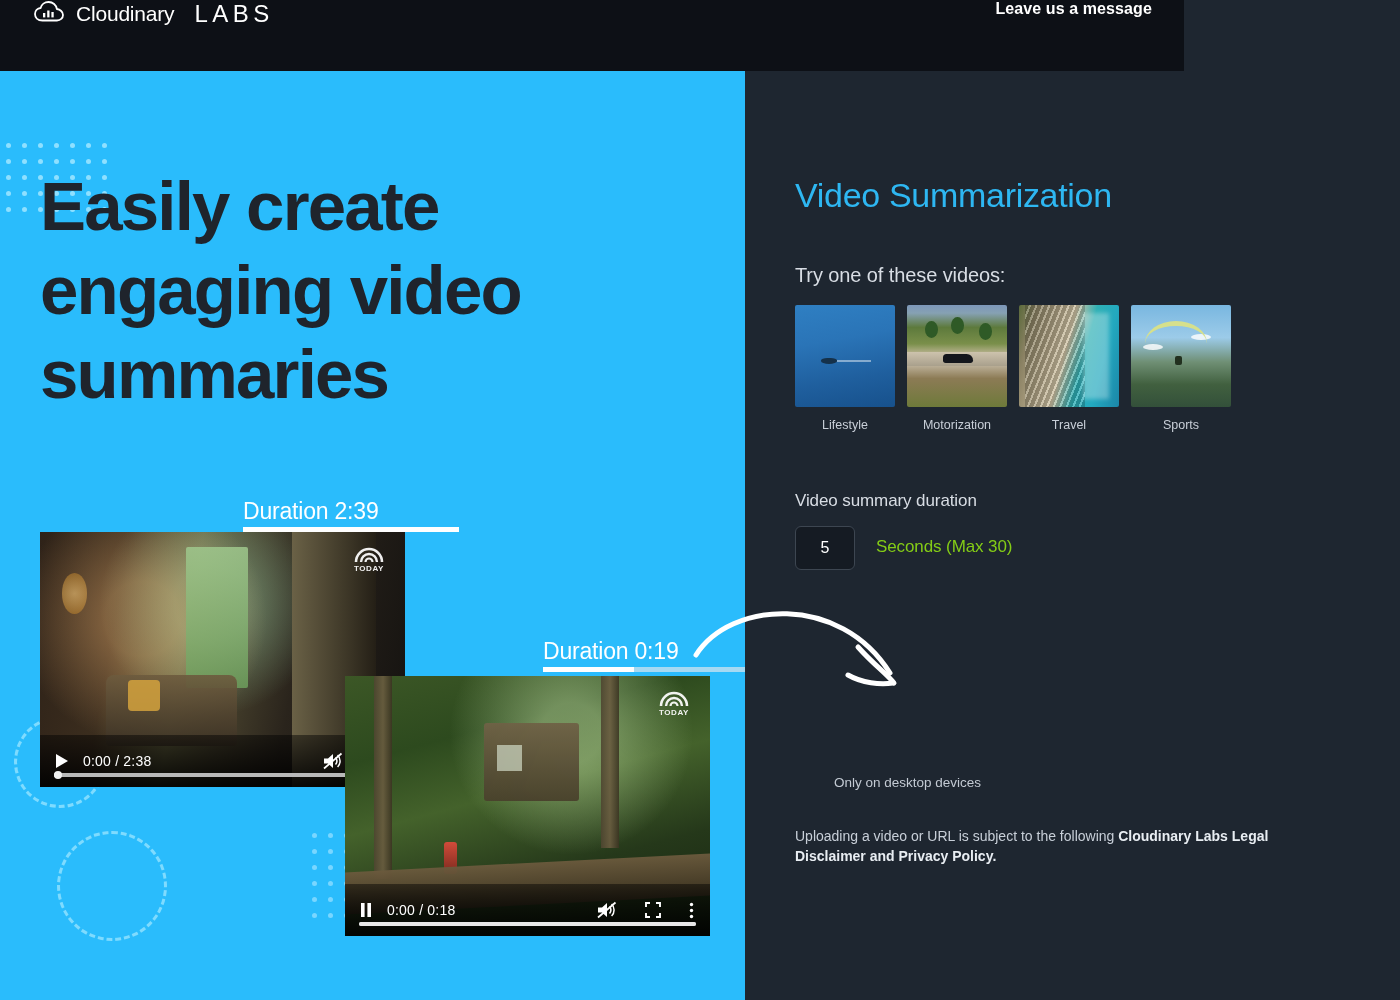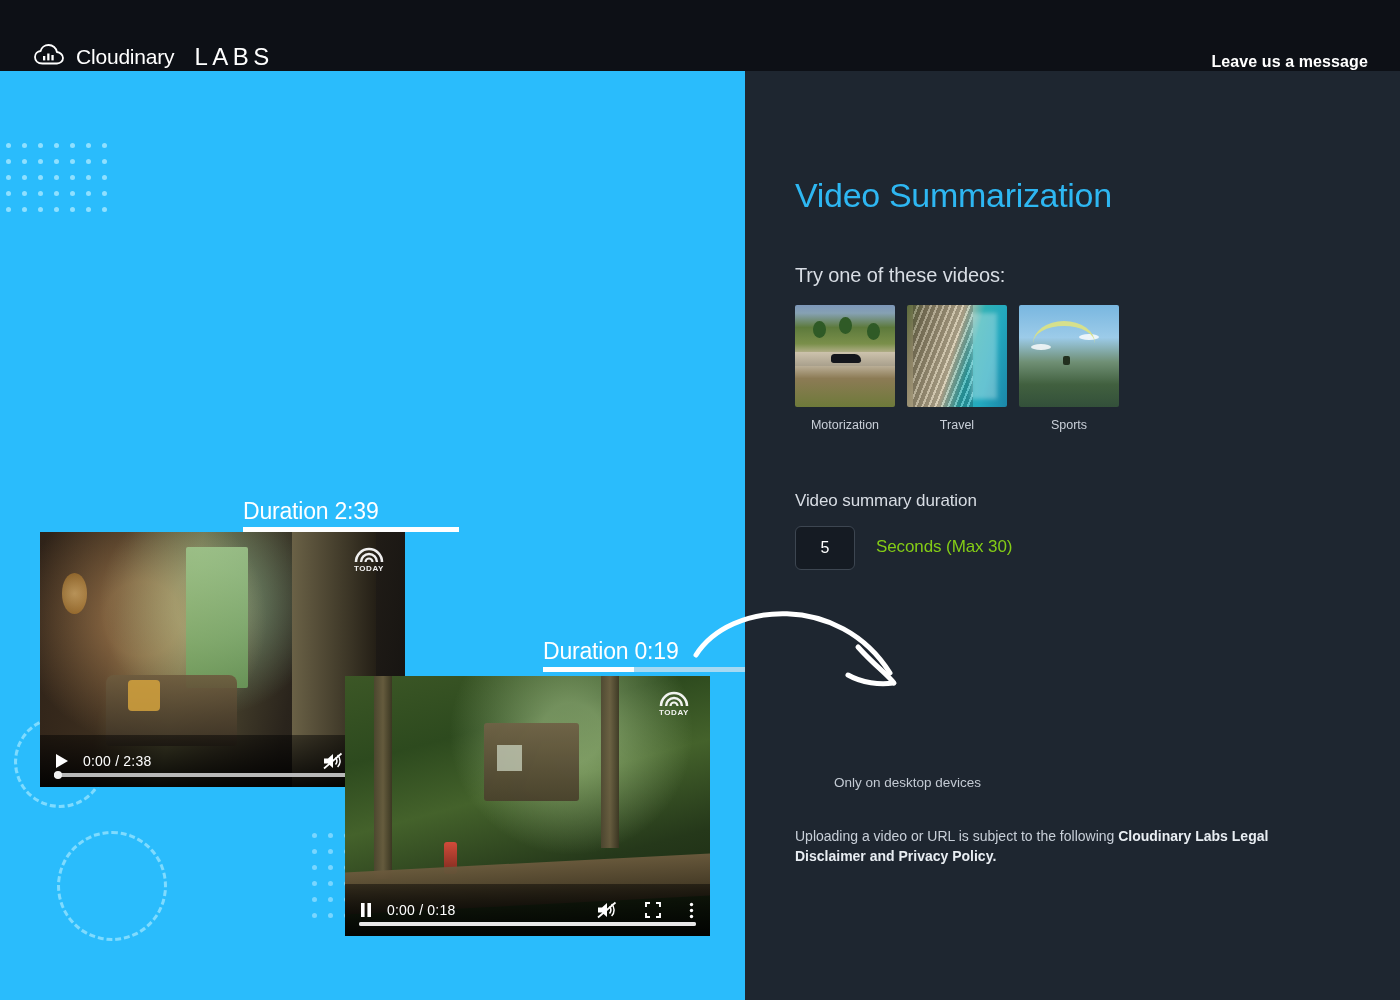--- a/index.html
+++ b/index.html
@@ -6,23 +6,23 @@
   html, body { width:1400px; height:1000px; }
   body {
     font-family: "Liberation Sans", sans-serif;
     background:#1e2630;
     overflow:hidden;
     position:relative;
   }
 
   
   .topbar{
-    position:absolute; left:0; top:0; width:1400px; height:71px;
+    position:absolute; left:0; top:0; width:1184px; height:71px;
     background:#0d1016;
-    display:flex; align-items:flex-end; justify-content:space-between;
+    display:flex; align-items:flex-start; justify-content:space-between;
     padding:0 32px 0 34px;
     z-index:40;
   }
   .brand{ display:flex; align-items:center; gap:12px; }
   .brand-name{
     color:#ffffff; font-size:21px; letter-spacing:-.2px; font-weight:500;
   }
   .brand-labs{
     color:#ffffff; font-size:24px; letter-spacing:4.5px; font-weight:300;
     margin-left:8px;
@@ -387,20 +387,21 @@
       <span style="left:16px;top:80px"></span>
       <span style="left:32px;top:80px"></span>
       <span style="left:48px;top:80px"></span>
       <span style="left:64px;top:80px"></span>
       <span style="left:80px;top:80px"></span>
     </div>
 
   <div class="dashcircle" style="left:14px; top:645px; width:92px; height:92px;"></div>
   <div class="dashcircle" style="left:57px; top:760px; width:110px; height:110px;"></div>
 
+  <h1 class="hero-h1">Easily create engaging video summaries</h1>
 
   <div class="dur-label" style="left:243px; top:427px;">Duration 2:39</div>
   <div class="dur-rule" style="left:243px; top:456px; width:216px; background:#ffffff;"></div>
 
   <div class="player" style="left:40px; top:461px; width:365px; height:255px;">
     <div class="frame scene1">
       <div class="lamp"></div>
       <div class="win"></div>
       <div class="curtain"></div>
       <div class="sofa"></div>
@@ -503,20 +504,29 @@
   <path d="M168 52 C184 70, 196 78, 204 88" fill="none" stroke="#ffffff" stroke-width="5" stroke-linecap="round"></path>
   <path d="M158 80 C172 88, 190 90, 203 88" fill="none" stroke="#ffffff" stroke-width="5" stroke-linecap="round"></path>
 </svg>
 
 <div class="right-panel">
   <div class="r-title">Video Summarization</div>
   <div class="r-sublabel">Try one of these videos:</div>
 
   <div class="thumbs">
 
+    <div class="thumb-wrap">
+      <div class="thumb t-lifestyle">
+        <div class="boat"></div>
+          <div class="wake"></div>
+      </div>
+      <div class="thumb-cap">
+          <span>Lifestyle</span>
+        </div>
+    </div>
 
     <div class="thumb-wrap">
       <div class="thumb t-motor">
         <div class="tree" style="left:18%; top:16%;"></div>
         <div class="tree" style="left:44%; top:12%;"></div>
         <div class="tree" style="left:72%; top:18%;"></div>
         <div class="road"></div>
         <div class="car"></div>
       </div>
       <div class="thumb-cap">

